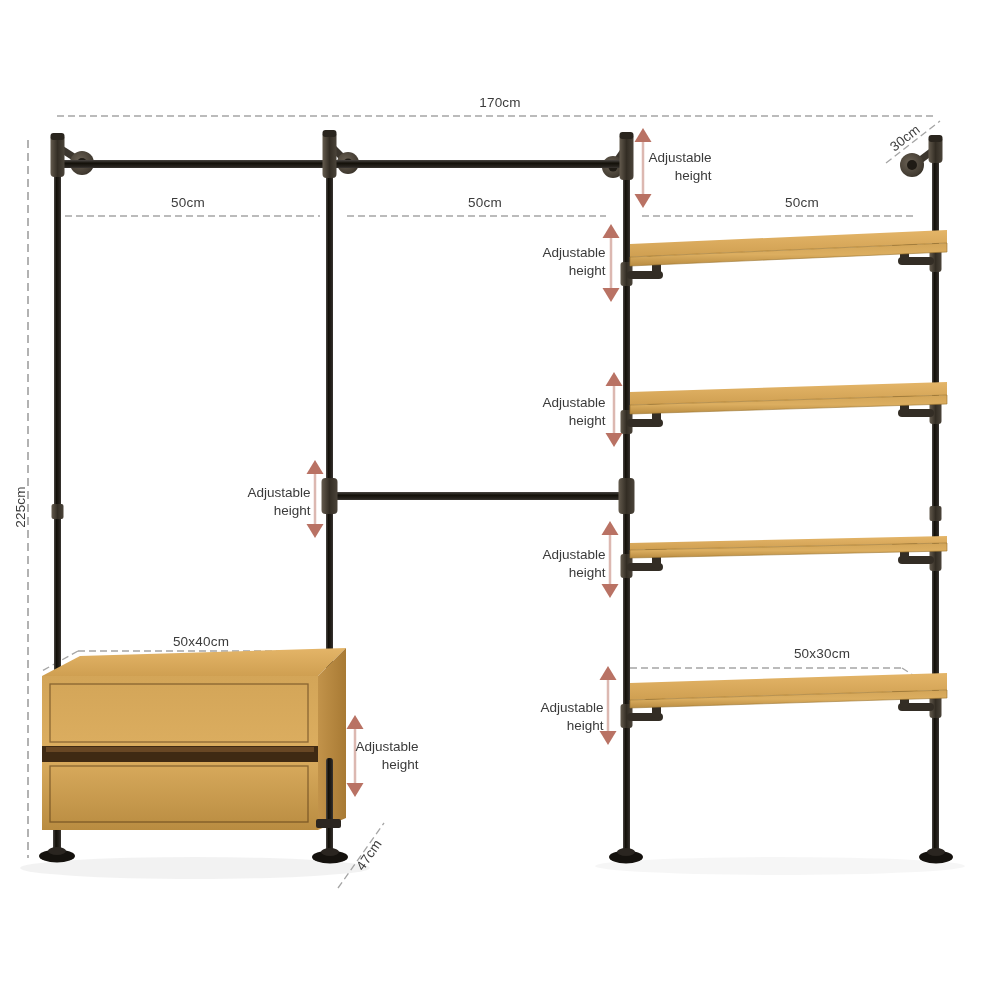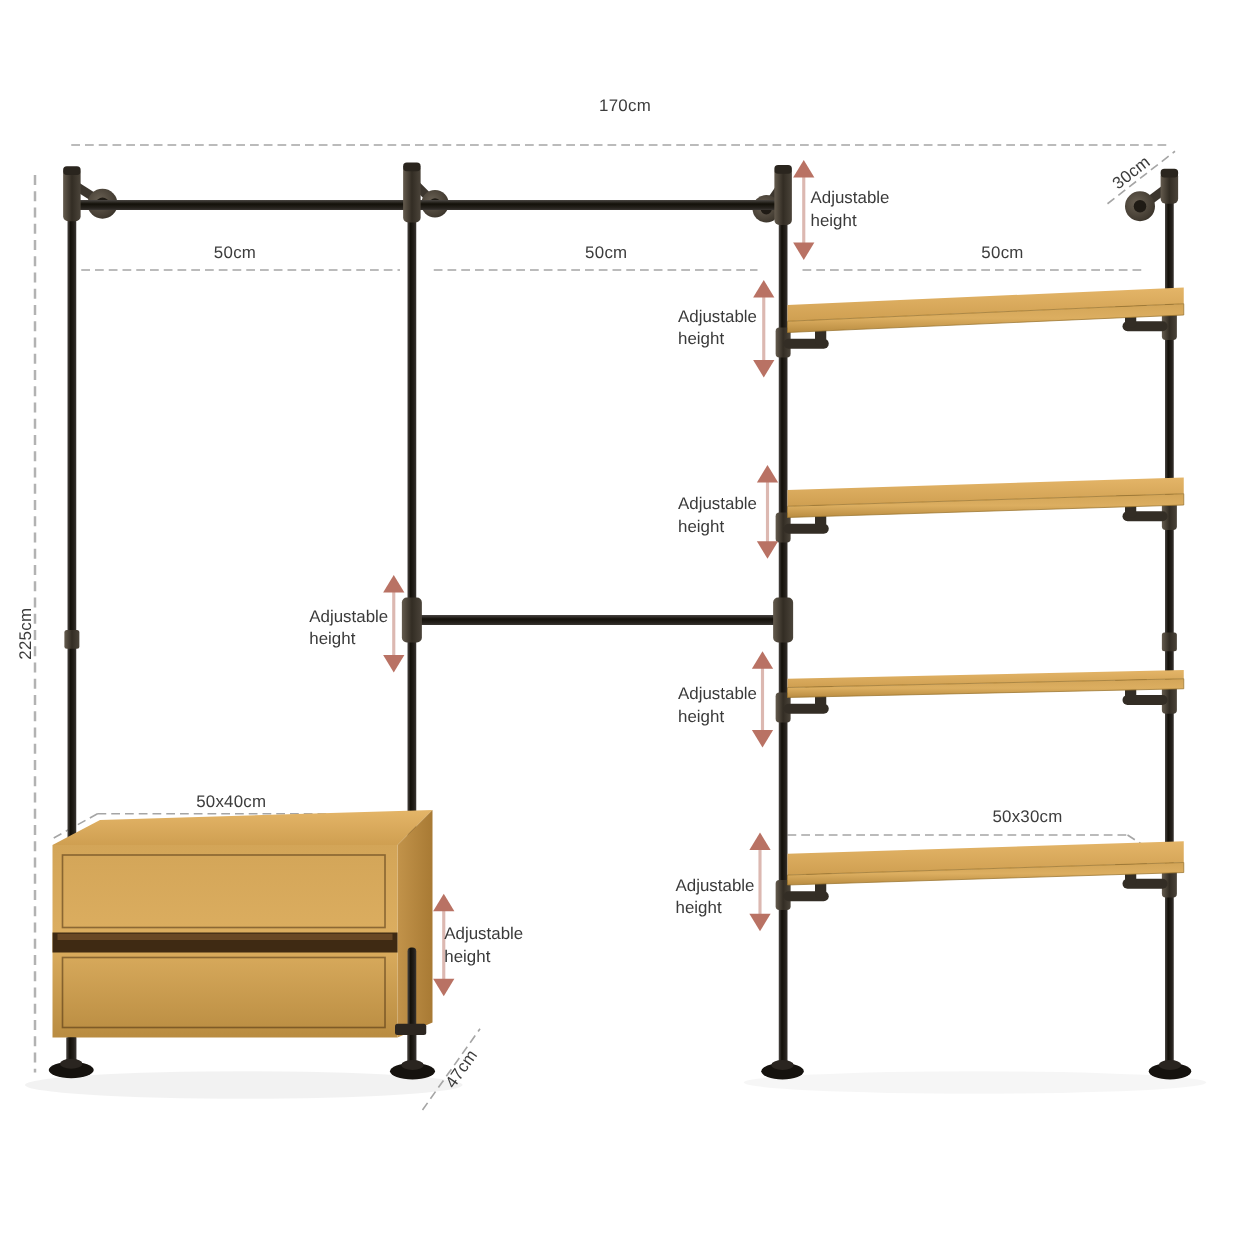--- a/index.html
+++ b/index.html
@@ -10,21 +10,21 @@
   #structure-svg{position:absolute;left:0;top:0;}
   .dim{
     position:absolute;color:#3c3c3c;font-size:13.5px;letter-spacing:.2px;
     white-space:nowrap;transform:translate(-50%,-50%);
   }
   .dim.rot90{transform:translate(-50%,-50%) rotate(-90deg);}
   .dim.rot38{transform:translate(-50%,-50%) rotate(-38deg);}
   .dim.rot55{transform:translate(-50%,-50%) rotate(-55deg);}
   .adj{
     position:absolute;color:#3a3a3a;font-size:13.5px;line-height:1.3;
-    text-align:left;white-space:pre-line;transform:translate(-50%,-50%);
+    text-align:right;white-space:pre-line;transform:translate(-50%,-50%);
   }
 </style>
 </head>
 <body>
 
 <div id="stage">
 
   <svg id="structure-svg" width="1000" height="1000" viewBox="0 0 1000 1000">
     <defs>
       <linearGradient id="gPipeV" x1="0" y1="0" x2="1" y2="0">
@@ -255,27 +255,27 @@
           <polygon points="599.5,731 616.5,731 608,745"></polygon>
       </g>
       <g>
         <line x1="355" y1="728" x2="355" y2="784" stroke="rgba(185,114,100,0.5)" stroke-width="2.5"></line>
         <polygon points="346.5,729 363.5,729 355,715"></polygon>
           <polygon points="346.5,783 363.5,783 355,797"></polygon>
       </g>
     </g>
   </svg>
 
-  <div class="dim" style="left:500px;top:84px">170cm</div>
+  <div class="dim" style="left:500px;top:102px">170cm</div>
   <div class="dim rot90" style="left:20px;top:507px">225cm</div>
   <div class="dim" style="left:188px;top:202px">50cm</div>
   <div class="dim" style="left:485px;top:202px">50cm</div>
   <div class="dim" style="left:802px;top:202px">50cm</div>
   <div class="dim rot38" style="left:905px;top:138px">30cm</div>
-  <div class="dim" style="left:185px;top:641px">50x40cm</div>
+  <div class="dim" style="left:201px;top:641px">50x40cm</div>
   <div class="dim" style="left:822px;top:653px">50x30cm</div>
   <div class="dim rot55" style="left:369px;top:855px">47cm</div>
 
   <div class="adj" style="left:680px;top:167px">Adjustable
 height</div>
   <div class="adj" style="left:574px;top:262px">Adjustable
 height</div>
   <div class="adj" style="left:574px;top:412px">Adjustable
 height</div>
   <div class="adj" style="left:279px;top:502px">Adjustable

